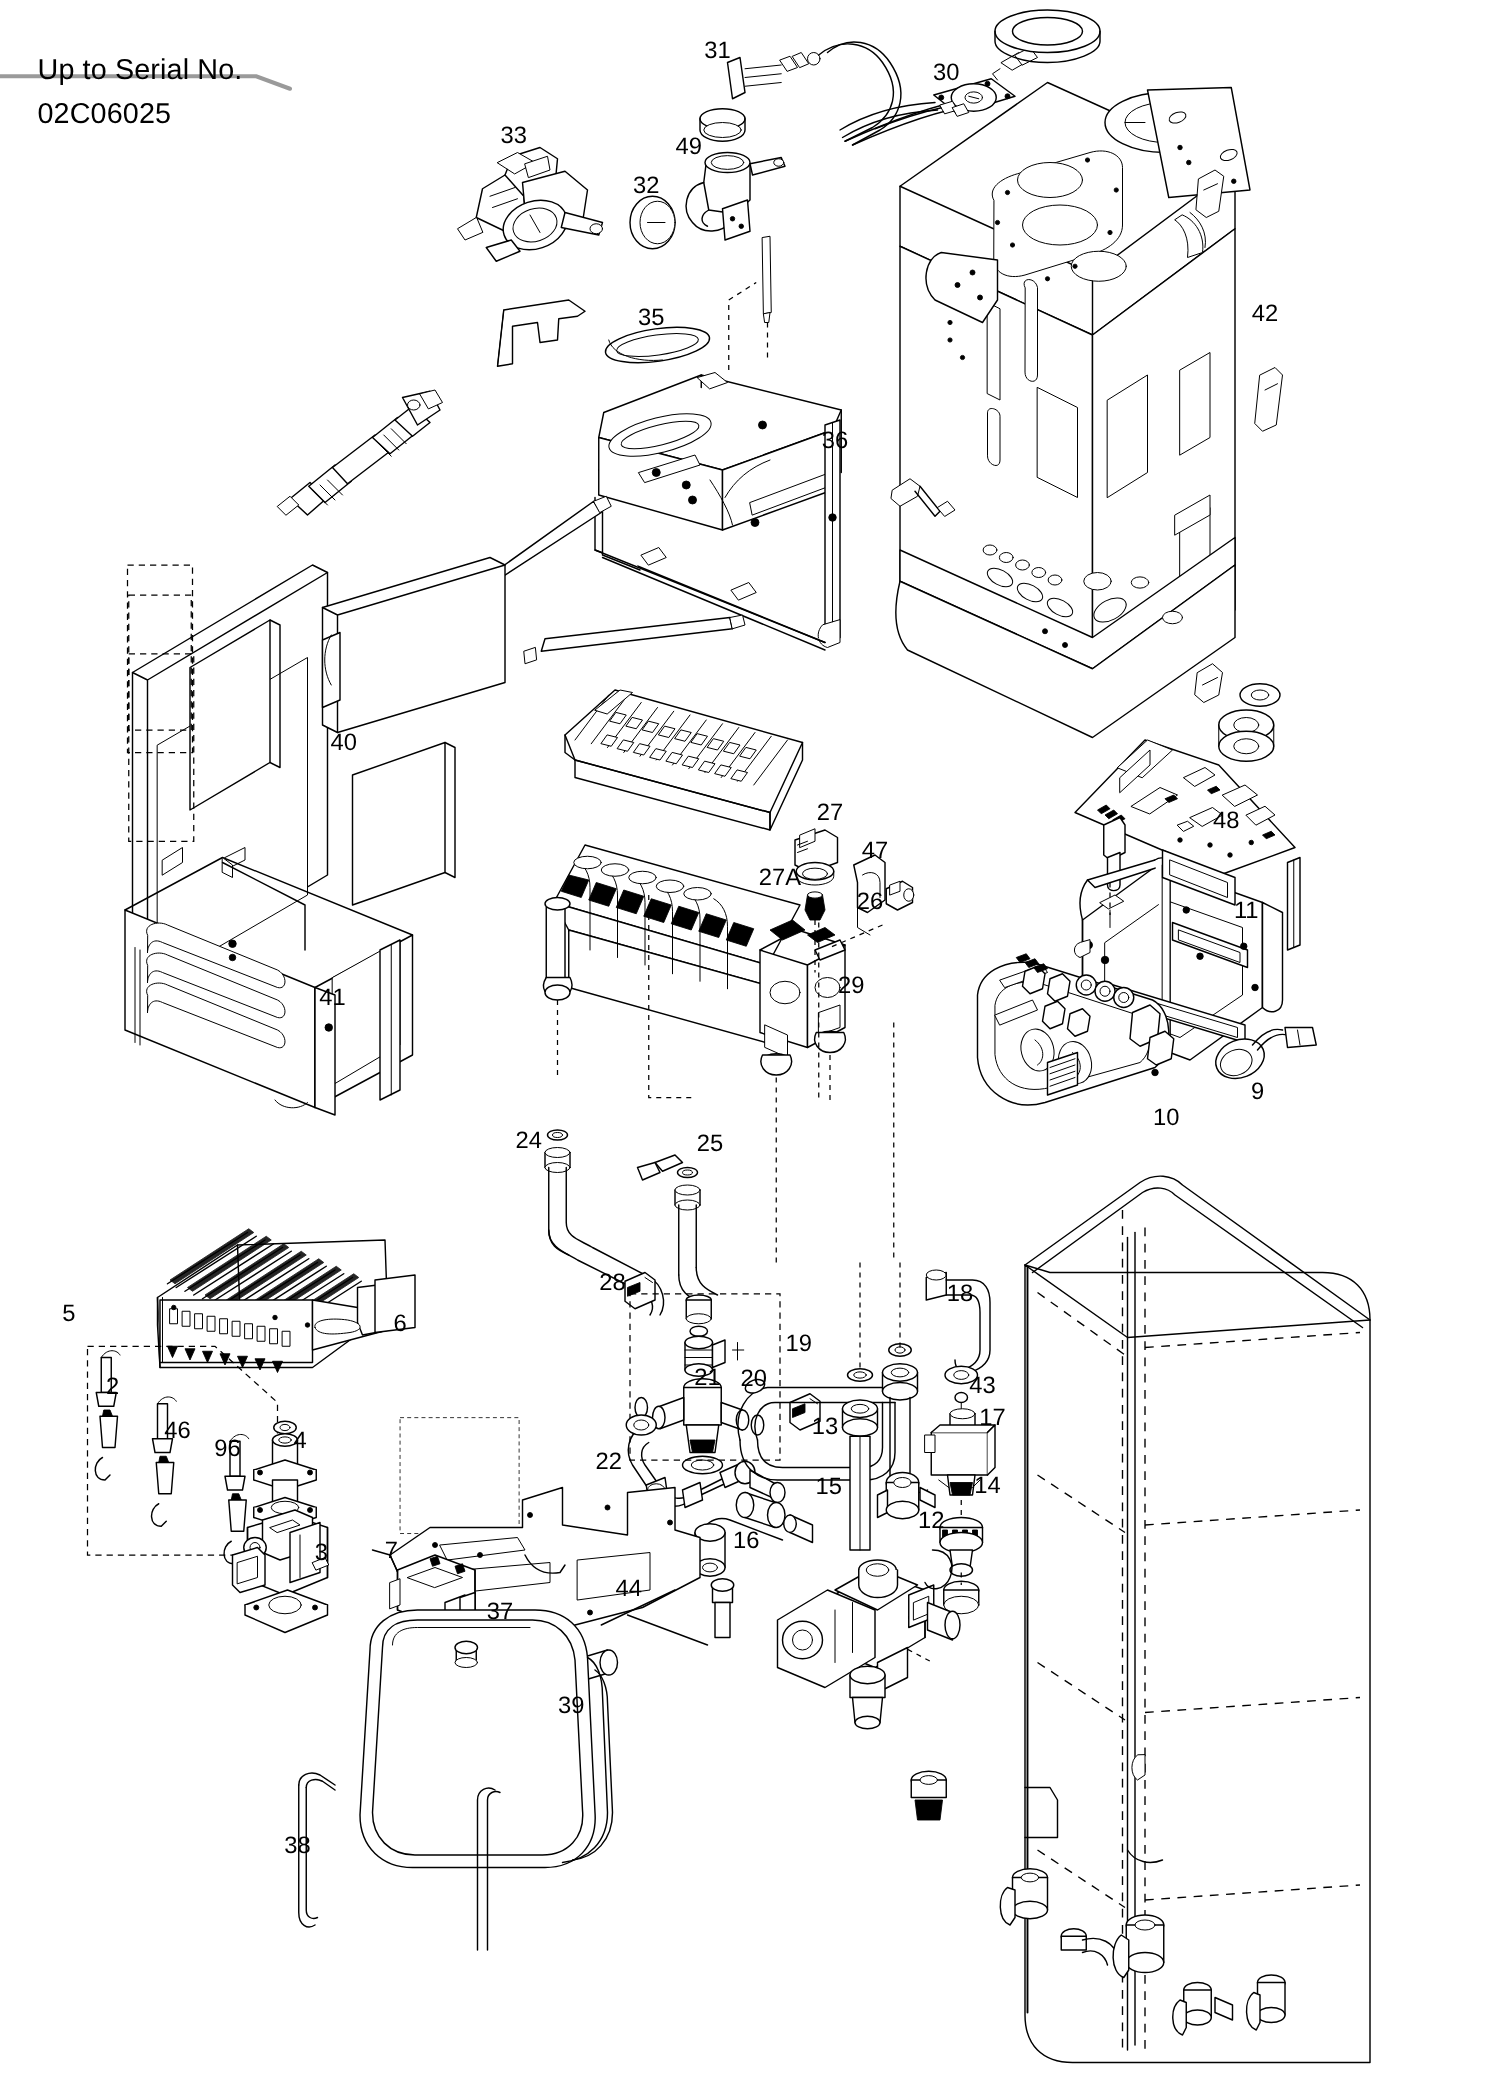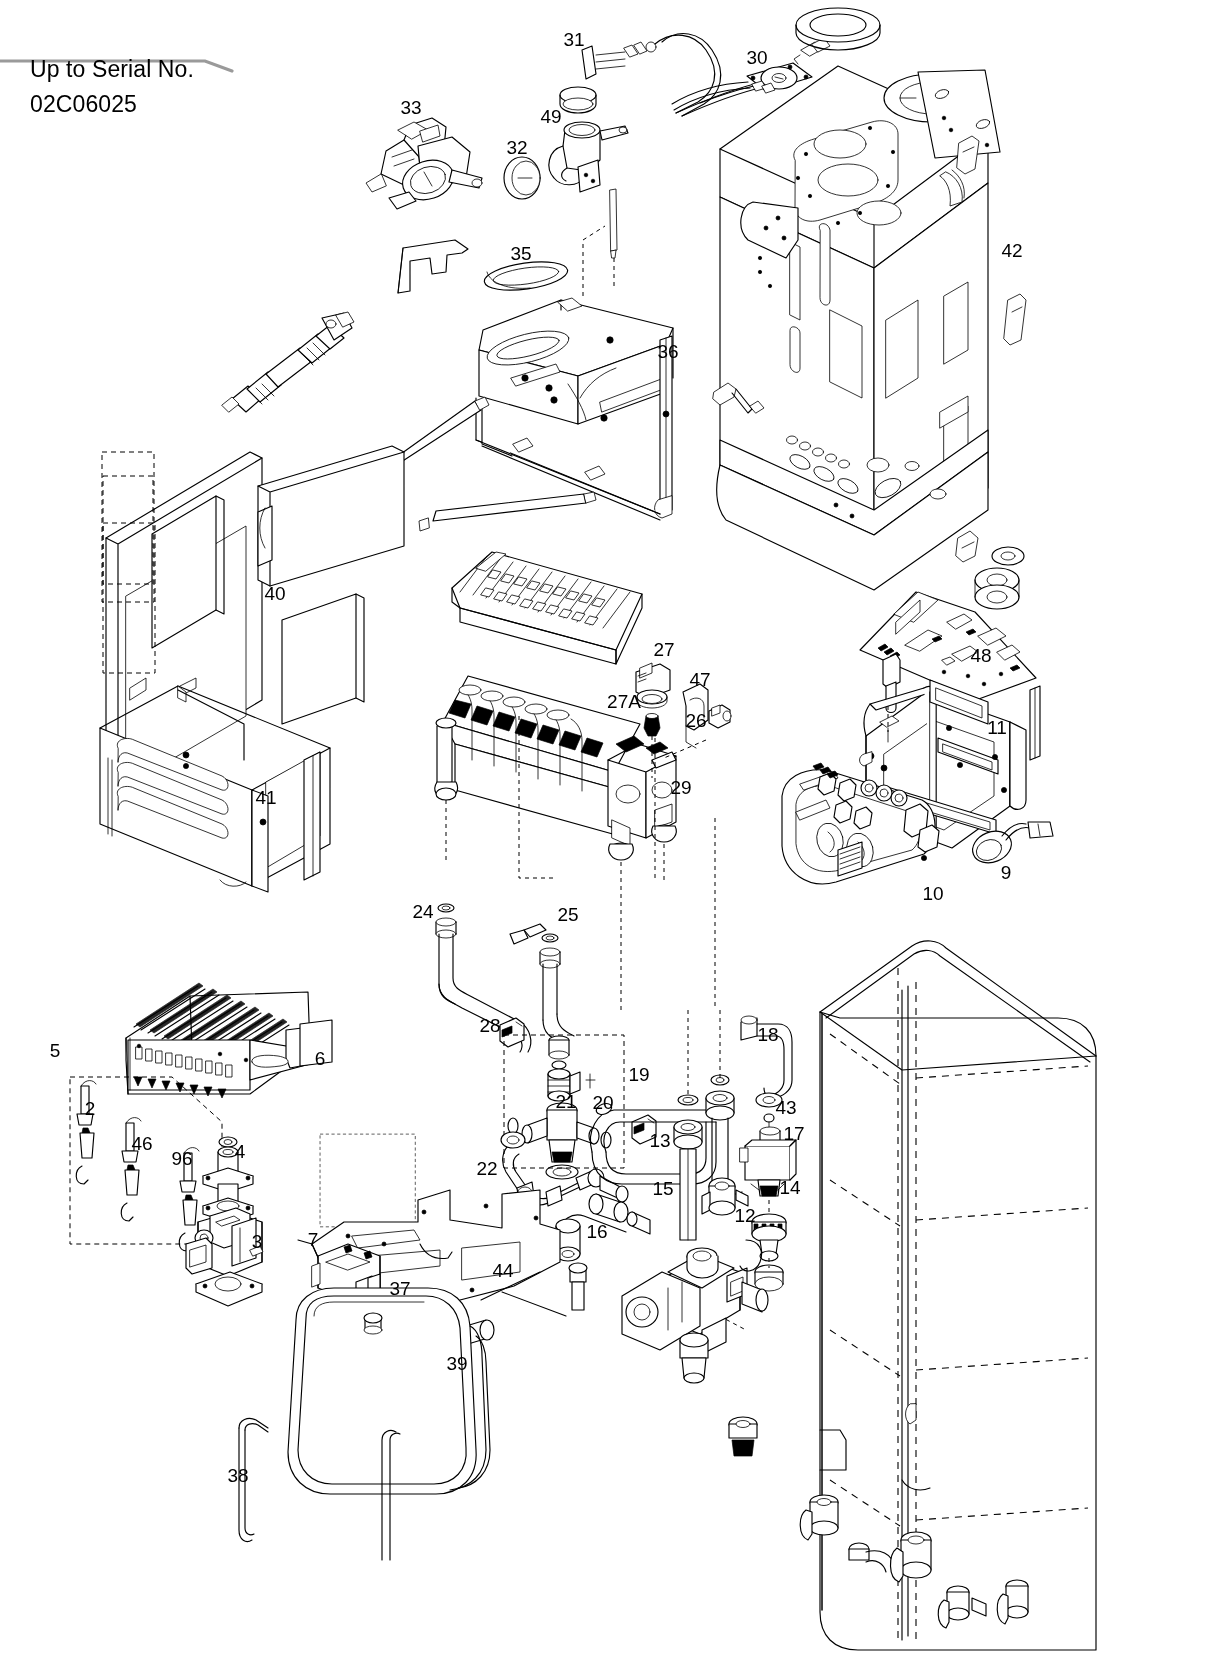--- a/index.html
+++ b/index.html
@@ -17,21 +17,21 @@
   }
   #diagram-root {
     position: absolute;
     inset: 0;
     width: 1209px;
     height: 1666px;
   }
   .title-block {
     position: absolute;
     left: 30px;
-    top: 52px;
+    top: 38px;
     font-family: "Liberation Sans", sans-serif;
     font-size: 23px;
     line-height: 35px;
     color: #000;
     letter-spacing: 0.1px;
     white-space: pre-line;
     z-index: 5;
   }
   svg { display: block; }
   .ln   { fill: none; stroke: #000; stroke-width: 1.15; stroke-linejoin: round; stroke-linecap: round; }

